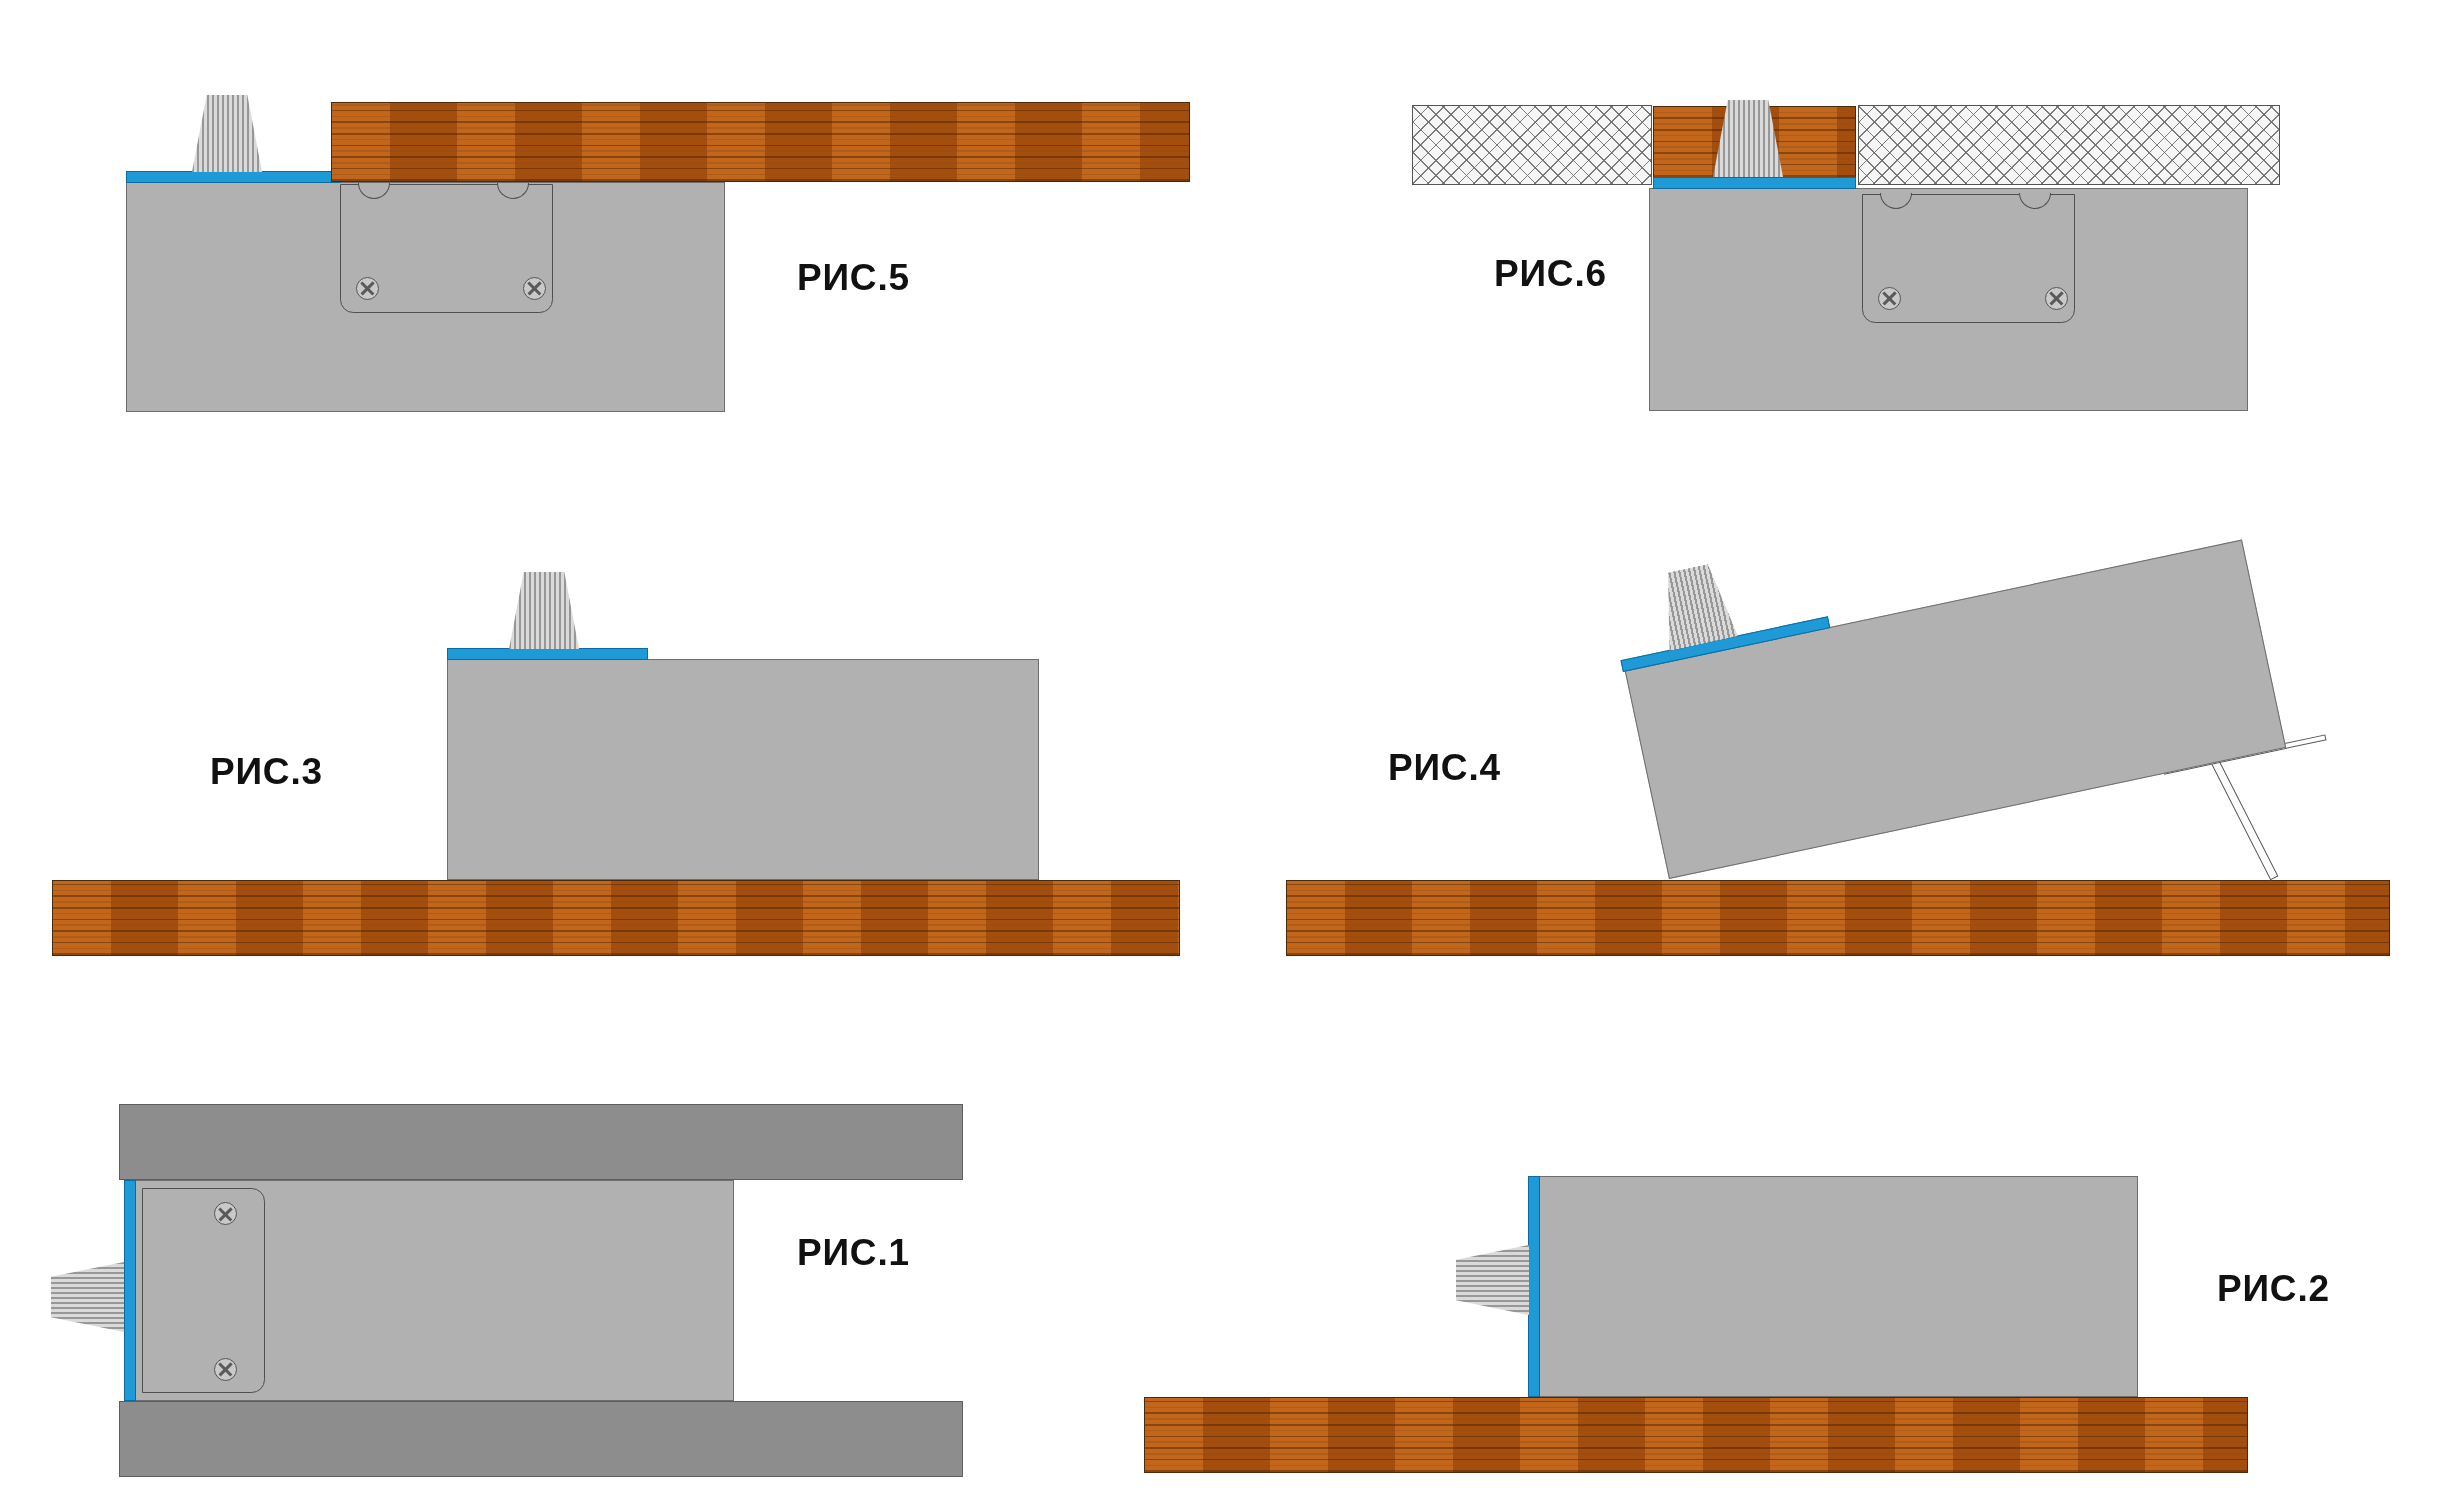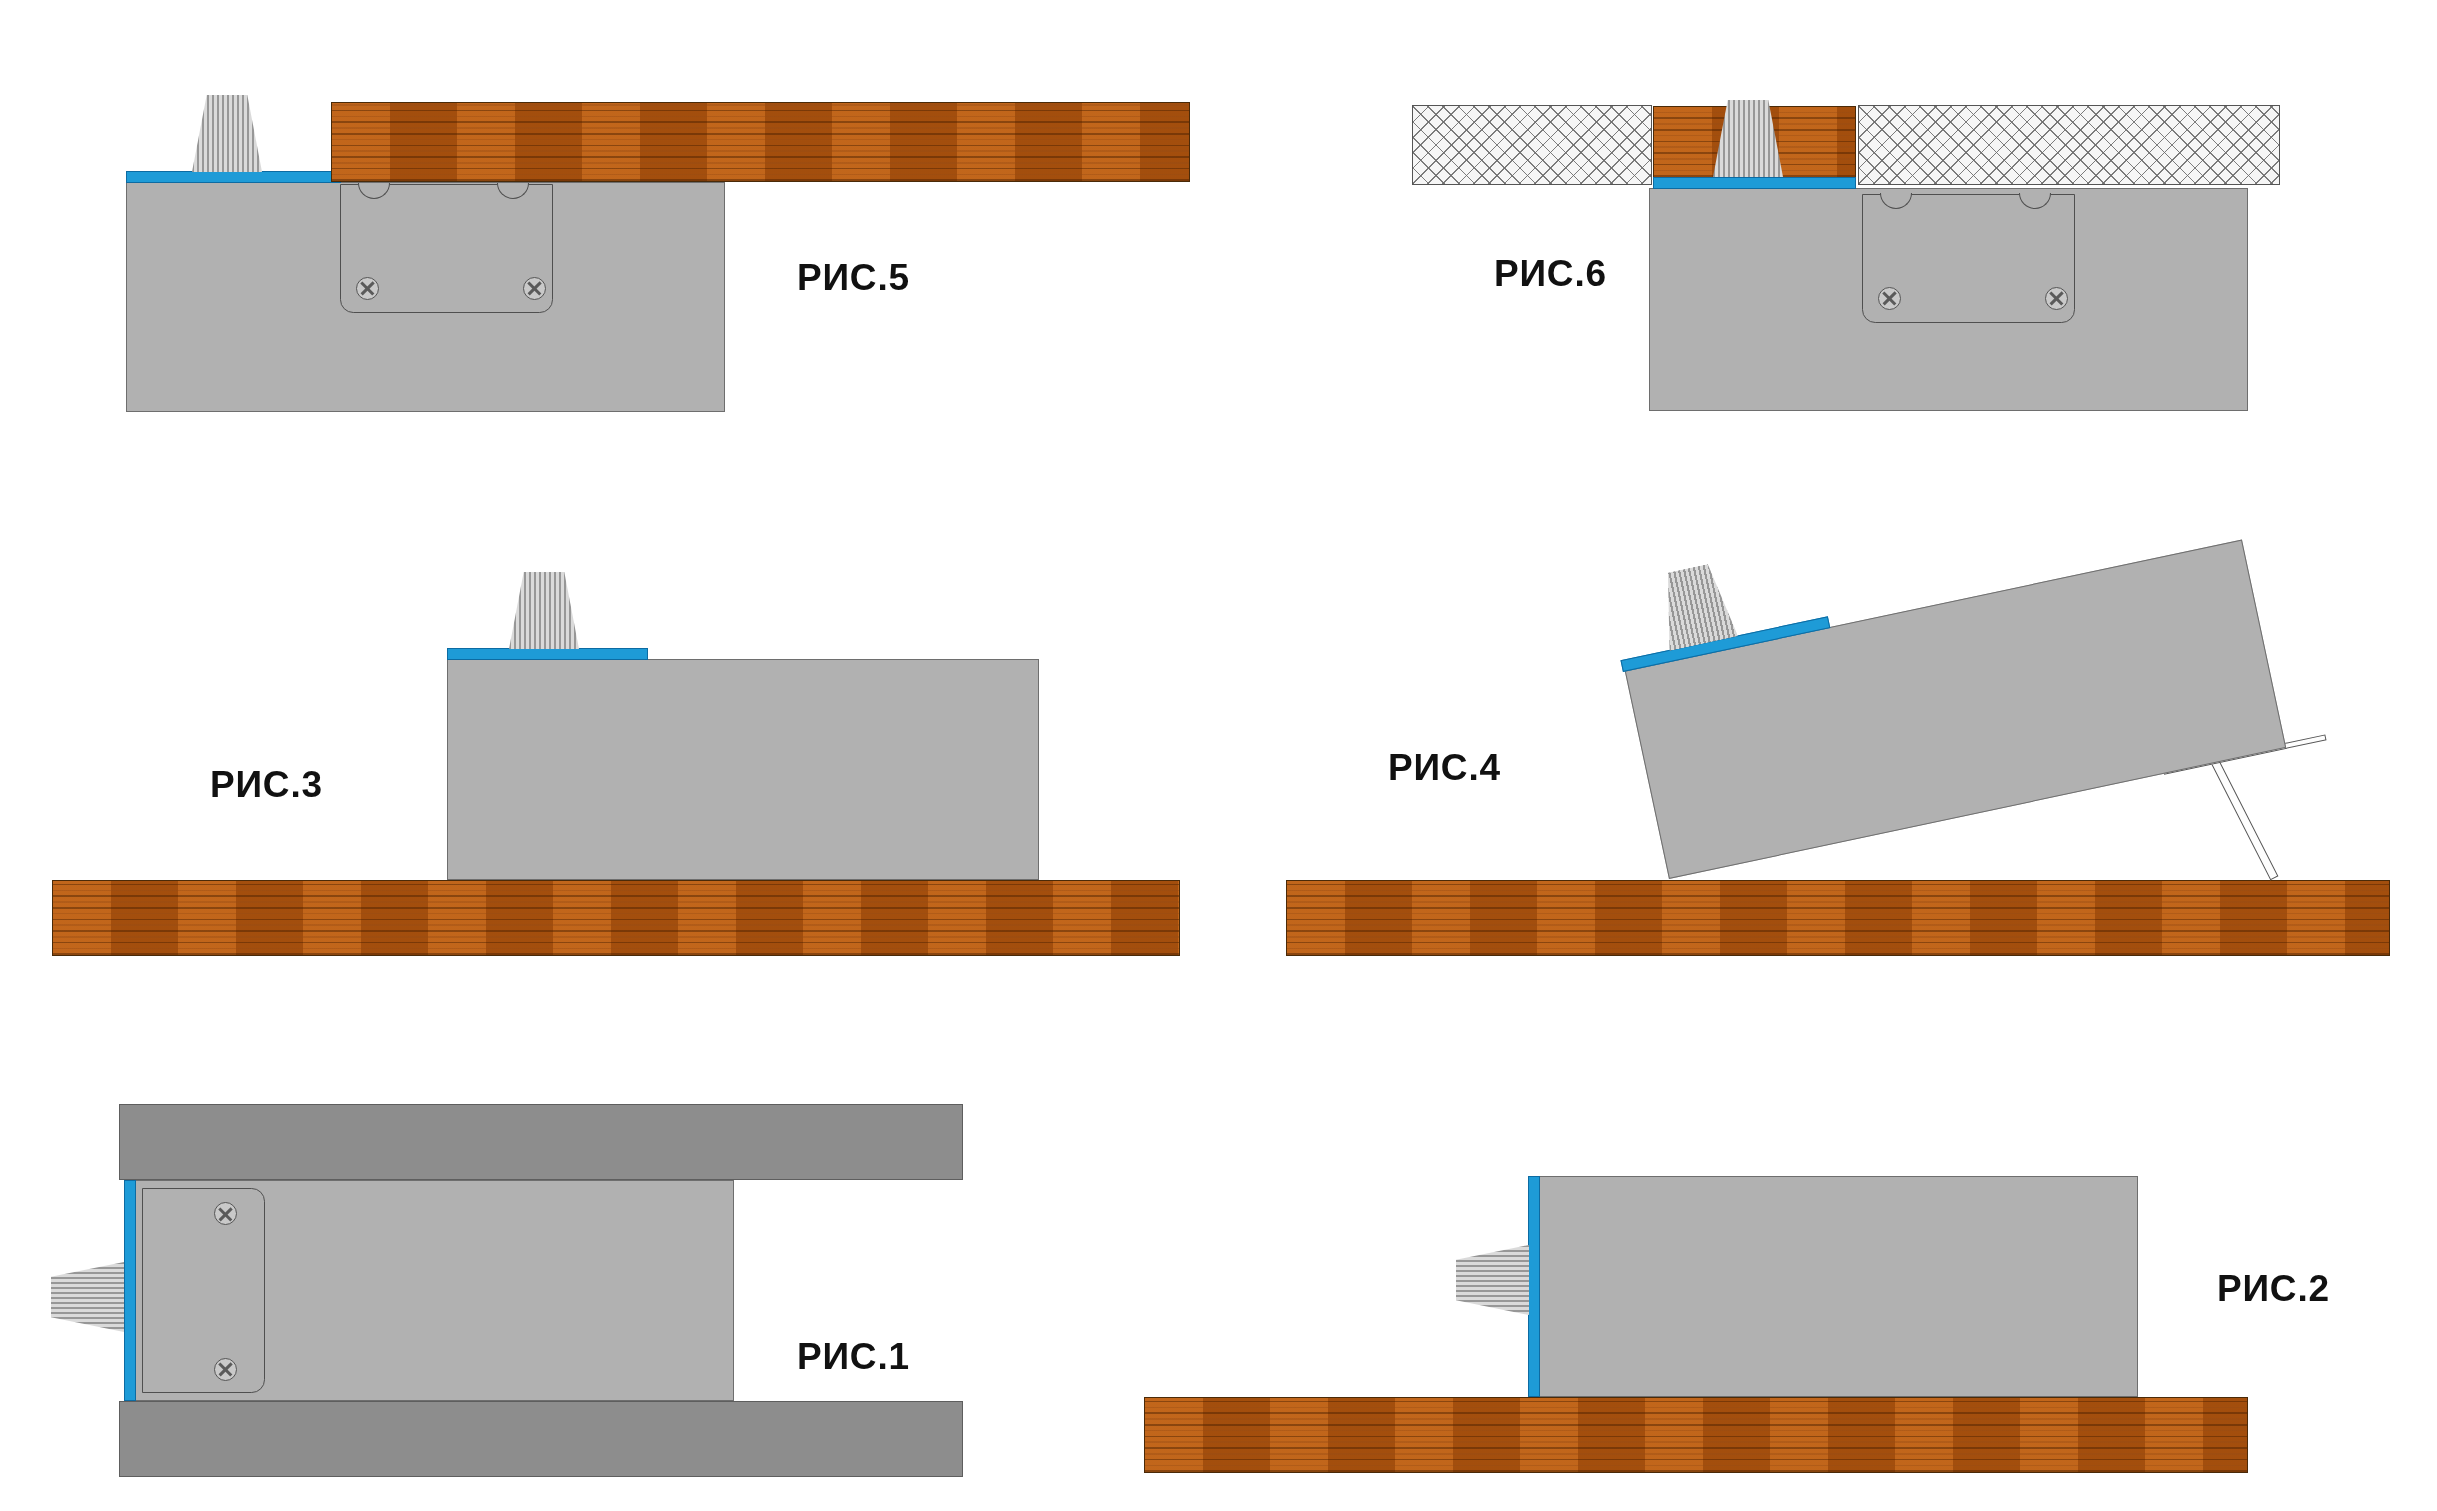--- a/index.html
+++ b/index.html
@@ -88,21 +88,21 @@
       <div class="screw" style="left:182px; top:92px;"></div>
     </div>
     <div class="label" style="left:1494px; top:253px;">РИС.6</div>
   </div>
 
   <div class="fig">
     <div class="abs wood" style="left:52px; top:880px; width:1128px; height:76px;"></div>
     <div class="abs block" style="left:447px; top:659px; width:592px; height:221px;"></div>
     <div class="abs blue" style="left:447px; top:648px; width:201px; height:11.6px;"></div>
     <div class="abs cone up" style="left:509px; top:572px; width:70px; height:77px;"></div>
-    <div class="label" style="left:210px; top:751px;margin-top:13px;">РИС.3</div>
+    <div class="label" style="left:210px; top:751px;">РИС.3</div>
   </div>
 
   <div class="fig">
     <div class="abs wood" style="left:1286px; top:880px; width:1104px; height:76px;"></div>
     <div class="abs leg prop" style="left:2200px; top:741px; width:9px; height:154px;"></div>
     <div class="abs tilt" style="left:1669px; top:666px; width:631px; height:213px;">
       <div class="abs leg" style="left:506px; top:208px; width:166px; height:5.8px;"></div>
       <div class="abs block" style="left:0; top:0; width:631px; height:213px;"></div>
       <div class="abs blue" style="left:-1.7px; top:-10.8px; width:212px; height:11.6px;"></div>
       <div class="abs cone up" style="left:48px; top:-87px; width:70px; height:77px;"></div>
@@ -113,21 +113,21 @@
   <div class="fig">
     <div class="abs bar" style="left:119px; top:1104px; width:844px; height:76px;"></div>
     <div class="abs bar" style="left:119px; top:1401px; width:844px; height:76px;"></div>
     <div class="abs block" style="left:135px; top:1180px; width:599px; height:221px;"></div>
     <div class="abs blue" style="left:124px; top:1180px; width:11.6px; height:221px;"></div>
     <div class="abs cone left" style="left:51px; top:1262px; width:73px; height:70px;"></div>
     <div class="abs plate vert" style="left:142px; top:1188px; width:123px; height:205px;">
       <div class="screw" style="left:71px; top:13.3px;"></div>
       <div class="screw" style="left:71px; top:169px;"></div>
     </div>
-    <div class="label" style="left:797px; top:1336px;">РИС.1</div>
+    <div class="label" style="left:797px; top:1232px;">РИС.1</div>
   </div>
 
   <div class="fig">
     <div class="abs wood" style="left:1144px; top:1397px; width:1104px; height:76px;"></div>
     <div class="abs block" style="left:1539px; top:1176px; width:599px; height:221px;"></div>
     <div class="abs blue" style="left:1528px; top:1176px; width:11.6px; height:221px;"></div>
     <div class="abs cone left" style="left:1456px; top:1245px; width:73px; height:70px;"></div>
     <div class="label" style="left:2217px; top:1268px;">РИС.2</div>
   </div>
 

